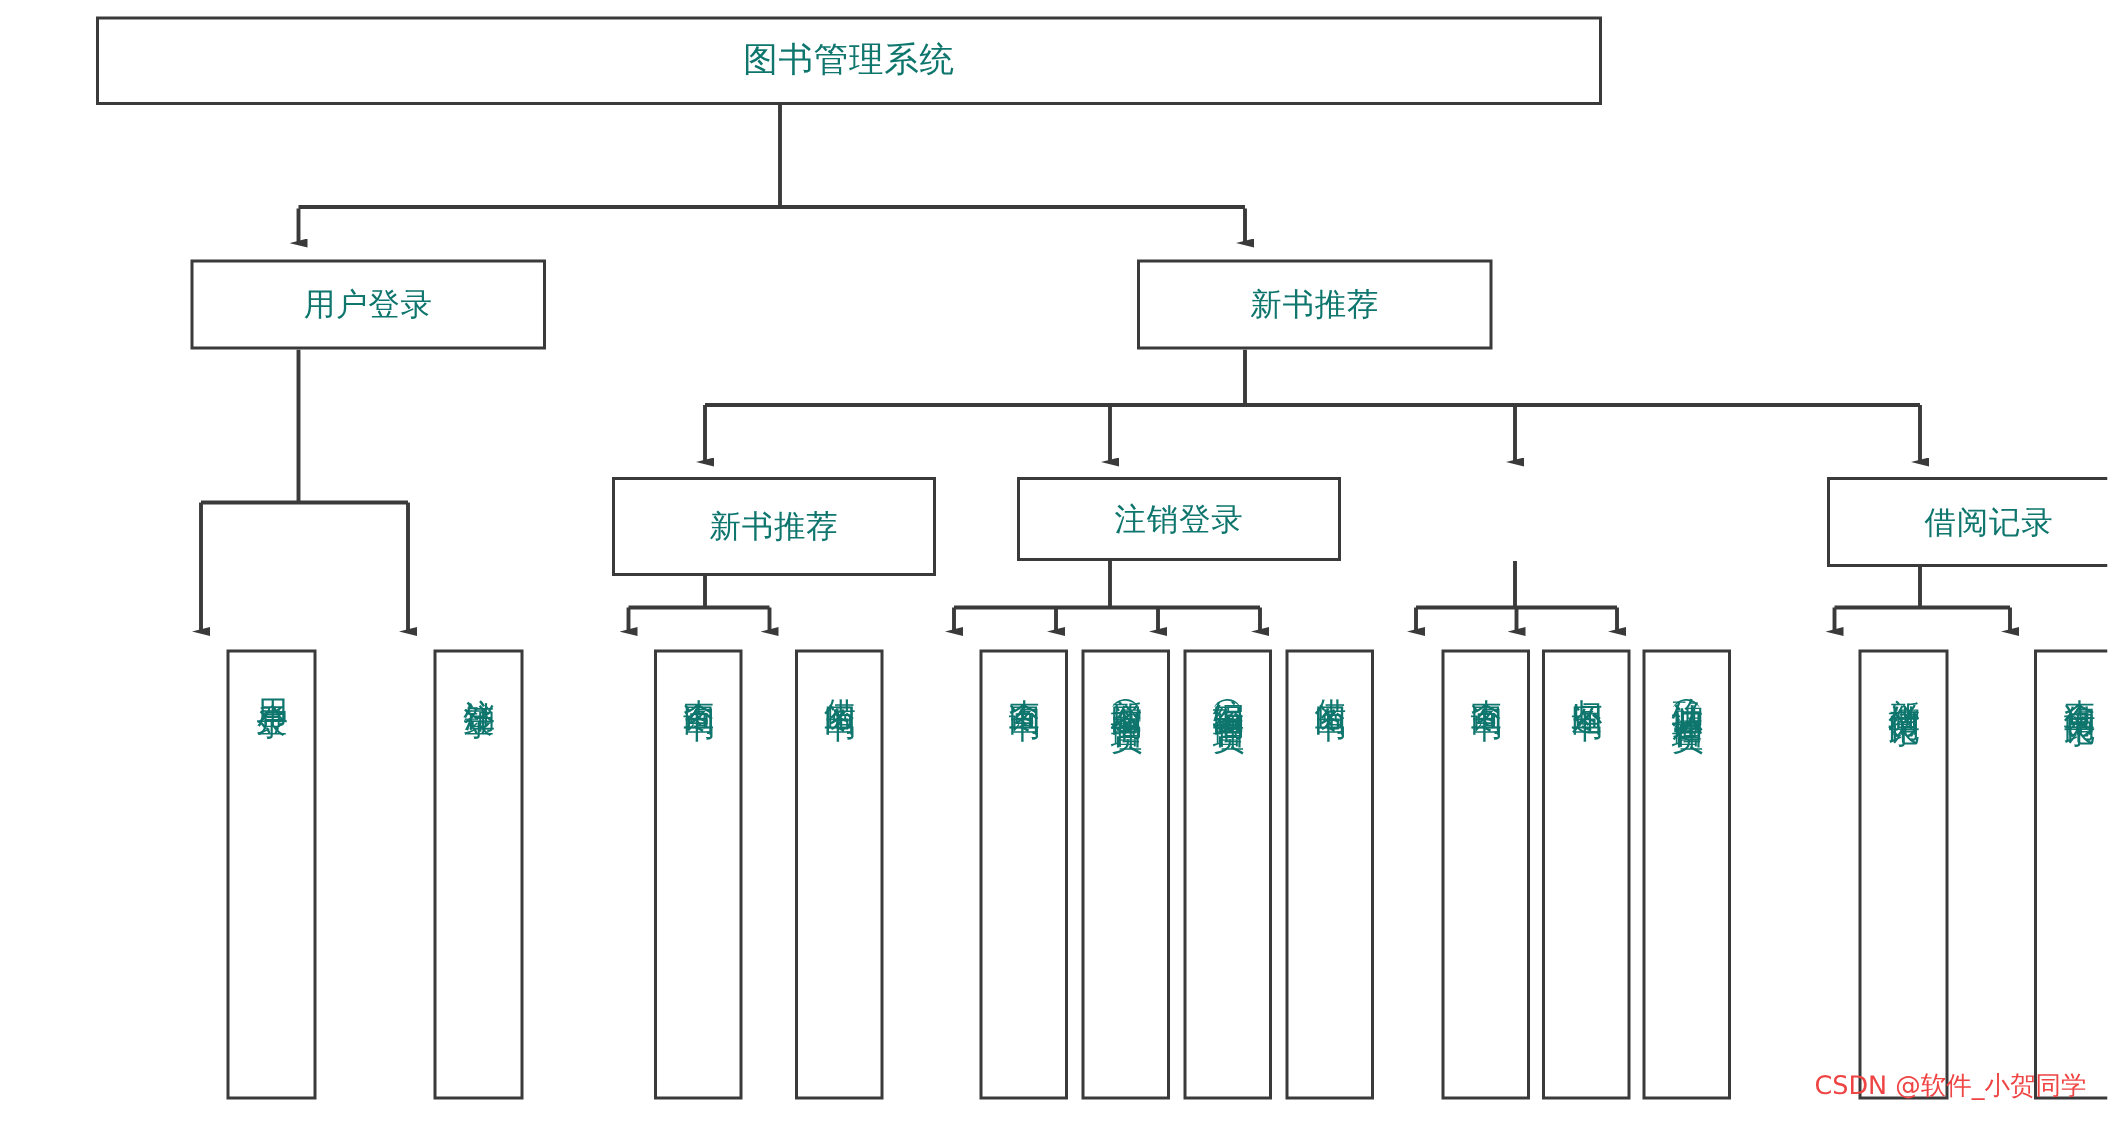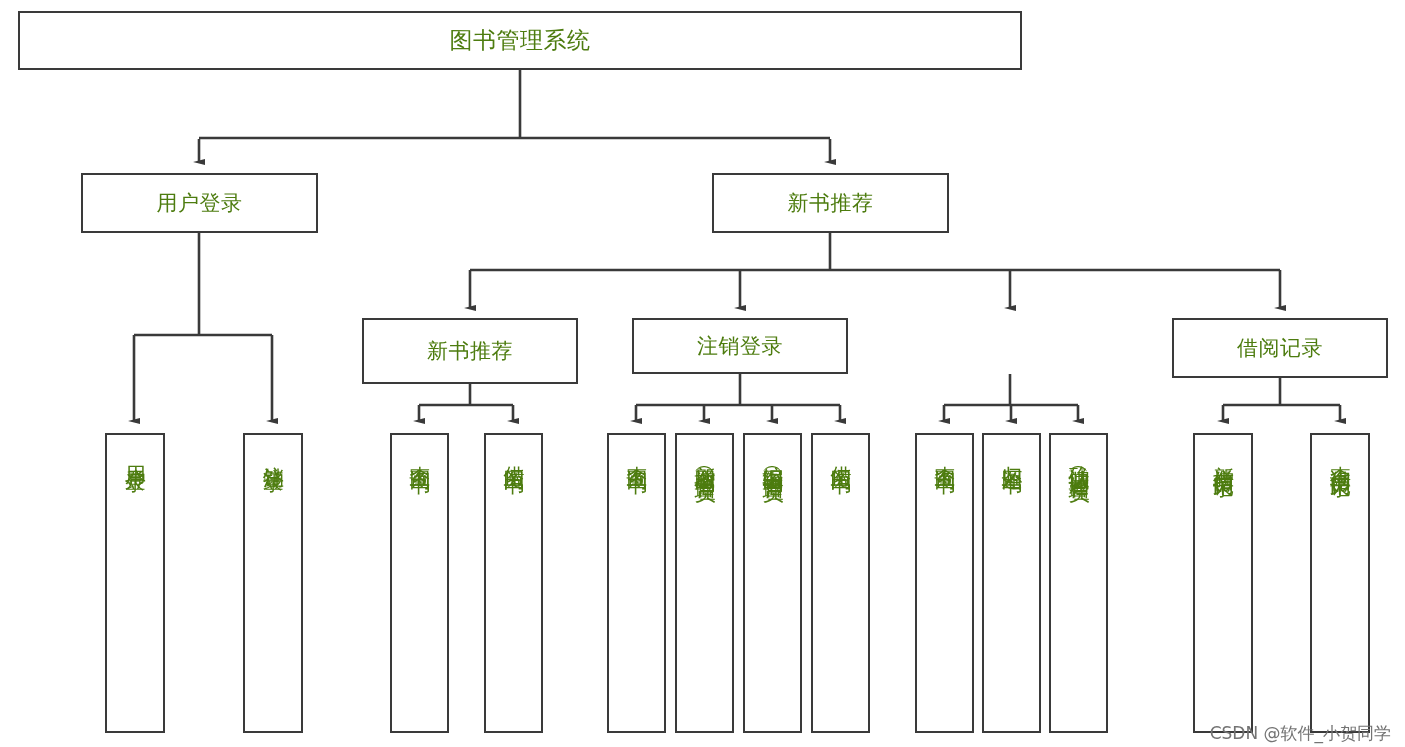--- a/index.html
+++ b/index.html
@@ -26,22 +26,23 @@
     height: 747px;
   }
   .node-box {
     position: absolute;
     box-sizing: border-box;
     background: #ffffff;
     border: 2.5px solid #3a3a3a;
     display: flex;
     align-items: center;
     justify-content: center;
-    color: #4d7c0f;
+    color: #0f766e;
     line-height: 1.05;
+    margin-left: 46px;
   }
   .node-label {
     display: block;
     text-align: center;
     white-space: pre-line;
   }
   
   .node-h .node-label {
     writing-mode: horizontal-tb;
     letter-spacing: 0.5px;
@@ -58,23 +59,23 @@
     line-height: 1.0;
   }
   .lvl-root .node-label { font-size: 23px; }
   .lvl-1 .node-label { font-size: 21px; }
   .lvl-2 .node-label { font-size: 21px; }
   .lvl-3 .node-label { font-size: 21px; }
 
   #watermark {
     position: absolute;
     right: 14px;
-    bottom: 2px;
+    bottom: 12px;
     font-size: 17px;
-    color: #737373;
+    color: #ef4444;
     font-family: "DejaVu Sans", "Liberation Sans", sans-serif;
     white-space: nowrap;
     pointer-events: none;
     user-select: none;
   }
 </style>
 </head>
 <body>
 
 <div id="diagram-canvas">

